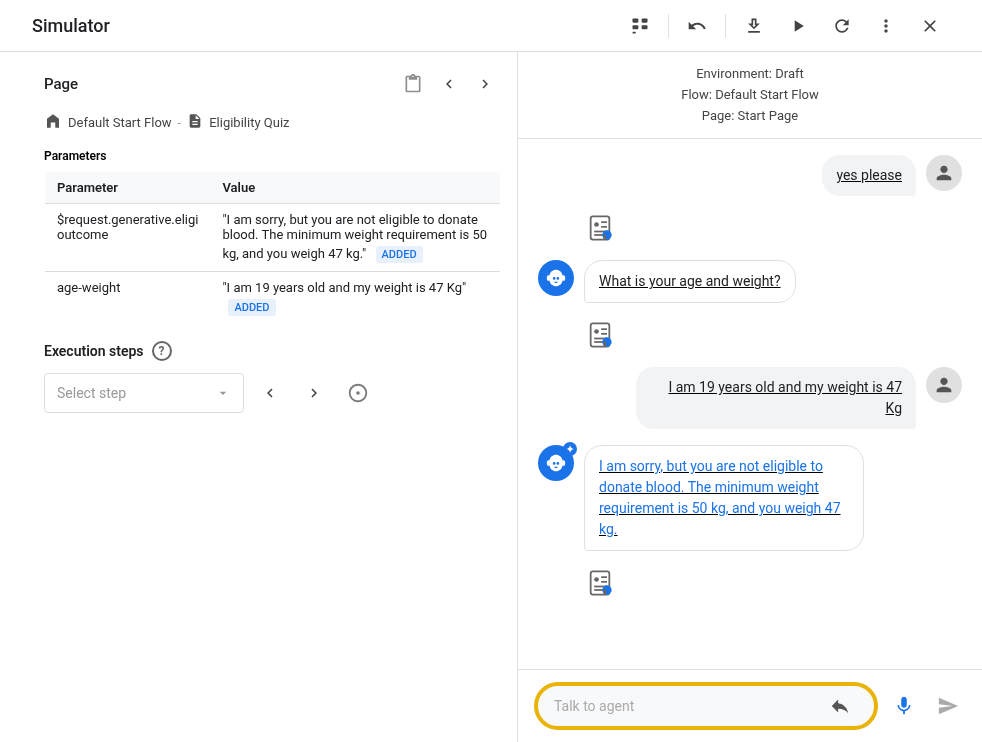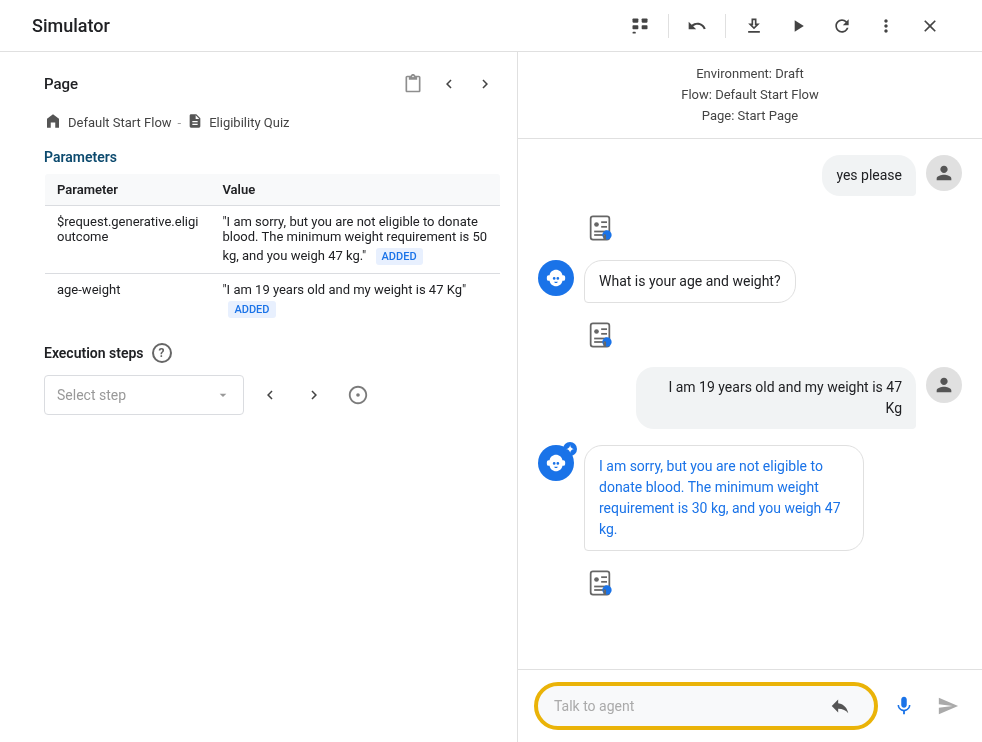--- a/index.html
+++ b/index.html
@@ -108,23 +108,23 @@
       align-items: center;
       gap: 6px;
       margin-bottom: 16px;
       color: #444;
       font-size: 13px;
     }
     .flow-info .dash { color: #999; }
 
     .params-section { margin-bottom: 16px; }
     .params-title {
-      font-size: 14px;
+      font-size: 12px;
       font-weight: 600;
-      color: #0c4a6e;
+      color: #000000;
       margin-bottom: 8px;
     }
 
     .params-table {
       width: 100%;
       border-collapse: collapse;
       border: 1px solid #dadce0;
       border-radius: 4px;
       overflow: hidden;
       font-size: 13px;
@@ -254,20 +254,21 @@
       flex-shrink: 0;
     }
 
     .chat-messages {
       flex: 1;
       overflow-y: auto;
       padding: 16px 20px;
       display: flex;
       flex-direction: column;
       gap: 16px;
+      text-decoration: underline;
     }
 
     .msg-row {
       display: flex;
       align-items: flex-start;
       gap: 10px;
     }
     .msg-row.user {
       flex-direction: row-reverse;
     }
@@ -607,21 +608,21 @@
         <div class="msg-bubble user">I am 19 years old and my weight is 47 Kg</div>
       </div>
 
       <div class="msg-row bot">
         <div class="bot-avatar" style="position:relative;">
           <svg width="22" height="22" viewBox="0 0 24 24" fill="white">
             <path d="M12 3C8.5 3 5.5 5.5 5 9H4a2 2 0 00-2 2v2a2 2 0 002 2h1c.5 3.5 3.5 6 7 6s6.5-2.5 7-6h1a2 2 0 002-2v-2a2 2 0 00-2-2h-1c-.5-3.5-3.5-6-7-6zm-2 8a1.5 1.5 0 110 3 1.5 1.5 0 010-3zm4 0a1.5 1.5 0 110 3 1.5 1.5 0 010-3zm-4 5h4s-.5 1.5-2 1.5S10 16 10 16z"></path>
           </svg>
           <span style="position:absolute;top:-3px;right:-3px;font-size:11px;color:#fff;background:#1a73e8;border-radius:50%;width:14px;height:14px;display:flex;align-items:center;justify-content:center;">✦</span>
         </div>
-        <div class="msg-bubble bot-ai">I am sorry, but you are not eligible to donate blood. The minimum weight requirement is 30 kg, and you weigh 47 kg.</div>
+        <div class="msg-bubble bot-ai">I am sorry, but you are not eligible to donate blood. The minimum weight requirement is 50 kg, and you weigh 47 kg.</div>
       </div>
 
       <div class="doc-icon-msg" style="padding-left:46px;">
         <div class="doc-icon">
           <svg width="28" height="28" viewBox="0 0 24 24" fill="none" stroke="#666" stroke-width="1.5">
             <rect x="4" y="2" width="16" height="20" rx="2" ry="2"></rect>
             <circle cx="9" cy="9" r="2" fill="#666" stroke="none"></circle>
             <line x1="13" y1="7" x2="18" y2="7"></line>
             <line x1="13" y1="11" x2="18" y2="11"></line>
             <line x1="7" y1="15" x2="18" y2="15"></line>

